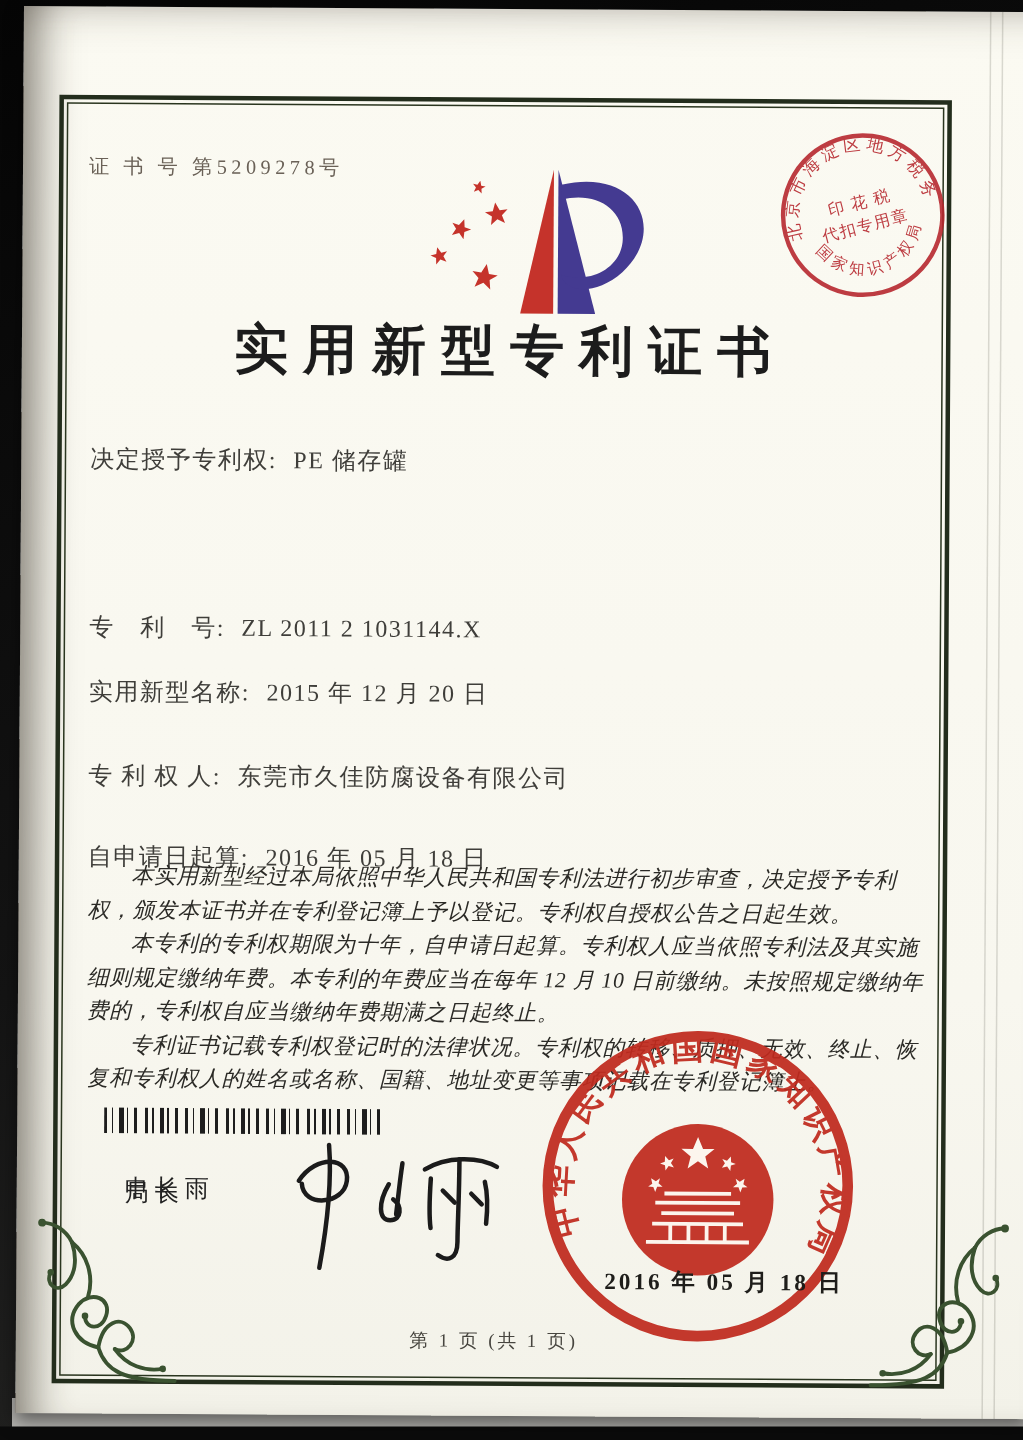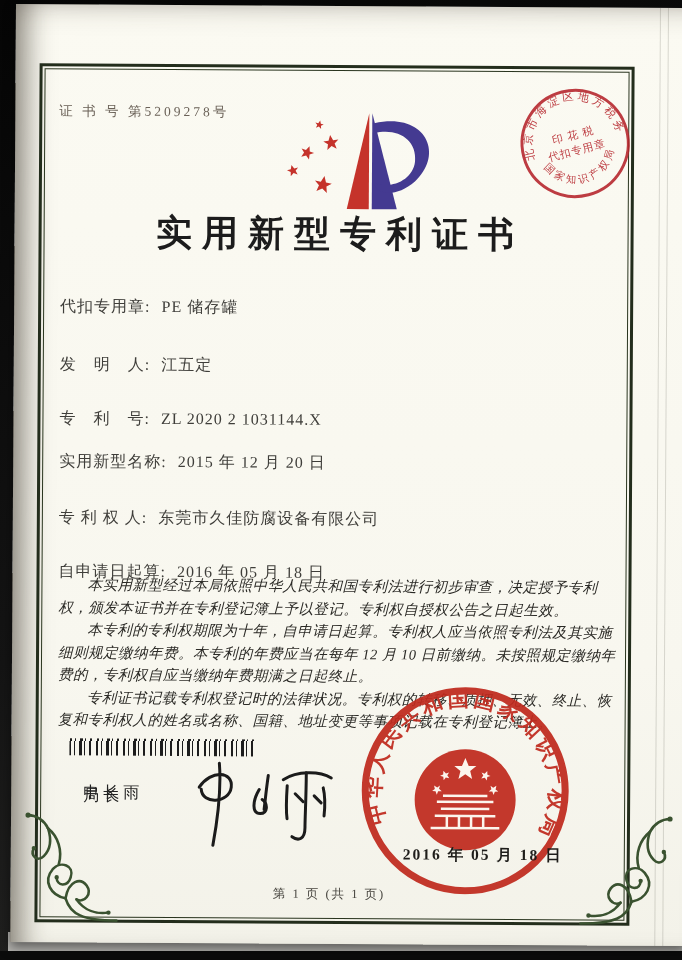--- a/index.html
+++ b/index.html
@@ -78,30 +78,26 @@
       </g>
       <polygon points="96,4 74,100 96,100" fill="#c5332b"></polygon>
       <polygon points="99,4 99,100 124,100" fill="#443a91"></polygon>
       <path d="M101,14 C152,2 172,44 142,72 C124,88 104,86 101,74
                C120,80 140,70 142,52 C144,30 124,18 101,24 Z" fill="#443a91"></path>
     </svg>
 
     <div class="title">实用新型专利证书</div>
 
     <div class="row" style="top:292px">
-      <span>代扣专用章:</span>
+      <span>决定授予专利权:</span>
       <span class="val">PE 储存罐</span>
-    </div>
-    <div class="row" style="top:350px">
-      <span>发　明　人:</span>
-      <span class="val">江五定</span>
     </div>
     <div class="row" style="top:404px">
       <span>专　利　号:</span>
-      <span class="val">ZL 2020 2 1031144.X</span>
+      <span class="val">ZL 2011 2 1031144.X</span>
     </div>
     <div class="row" style="top:447px">
       <span>实用新型名称:</span>
       <span class="val">2015 年 12 月 20 日</span>
     </div>
     <div class="row" style="top:503px">
       <span>专 利 权 人:</span>
       <span class="val">东莞市久佳防腐设备有限公司</span>
     </div>
     <div class="row" style="top:557px">

